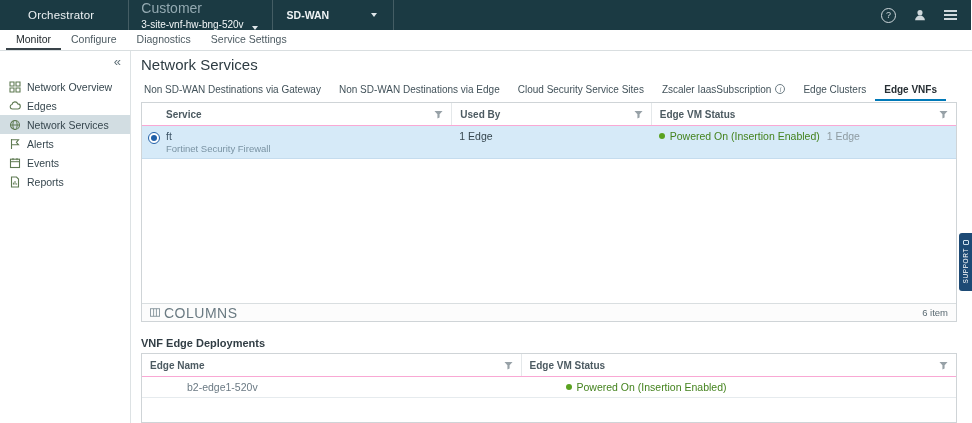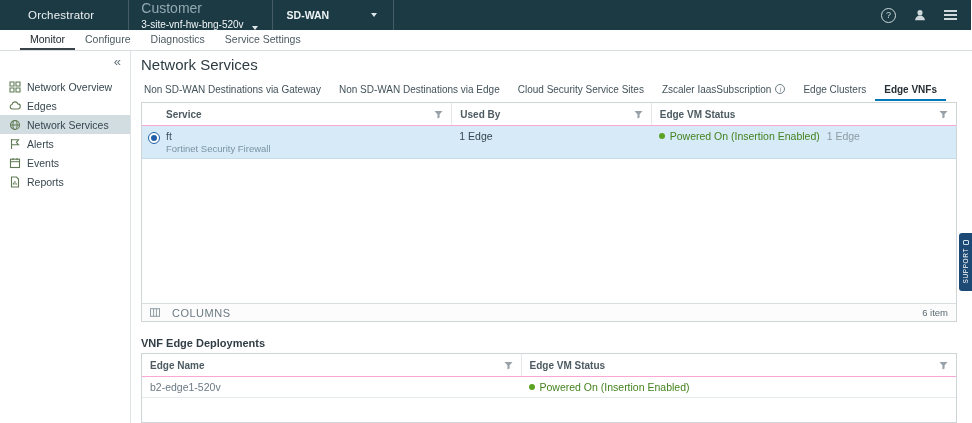--- a/index.html
+++ b/index.html
@@ -16,21 +16,21 @@
   .cust-value-row { display:flex; align-items:flex-end; gap:8px; font-size:10px; color:#f2f6f7; }
   .product { display:flex; align-items:center; gap:42px; padding:0 16px 0 14px; font-size:10.5px; cursor:pointer;font-weight:bold; }
   .chev { width:0; height:0; border-left:3.5px solid transparent; border-right:3.5px solid transparent; border-top:4.5px solid #dfe7ea; display:inline-block; }
   .tb-right { margin-left:auto; display:flex; align-items:center; gap:17px; margin-right:14px; }
   .help-icon { width:15px; height:15px; border:1.2px solid #cfd8dc; border-radius:50%; display:flex; align-items:center; justify-content:center; font-size:9px; color:#cfd8dc; cursor:pointer; }
   .user-icon, .menu-icon { cursor:pointer; display:flex; align-items:center; }
   .menu-icon { flex-direction:column; gap:2.5px; }
   .menu-icon span { display:block; width:13px; height:1.6px; background:#cfd8dc; }
 
   
-  .navtabs { position:absolute; left:0; top:30px; right:0; height:21px; background:#fff; border-bottom:1px solid #d9dee0; display:flex; align-items:stretch; padding-left:20px; }
+  .navtabs { position:absolute; left:0; top:30px; right:0; height:21px; background:#fff; border-bottom:1px solid #d9dee0; display:flex; align-items:stretch; padding-left:6px; }
   .navtab { padding:0 10px; display:flex; align-items:center; font-size:10.5px; color:#4c5a61; cursor:pointer; border-bottom:2px solid transparent; }
   .navtab.active { color:#22292d; border-bottom-color:#394349; }
 
   
   .sidebar { position:absolute; left:0; top:51px; bottom:0; width:131px; background:#fff; border-right:1px solid #dde2e4; }
   .collapse-btn { position:absolute; top:3px; right:9px; color:#5d6e76; font-size:13px; cursor:pointer; }
   .side-list { list-style:none; margin-top:26px; }
   .side-item { height:19px; display:flex; align-items:center; gap:6px; padding-left:9px; font-size:10.5px; color:#37474f; cursor:pointer; }
   .side-item.selected { background:#d2dde2; }
   .side-icon { width:12px; height:12px; color:#5f7a52; flex:0 0 12px; display:flex; }
@@ -62,25 +62,25 @@
   .radio { position:absolute; left:6px; top:6px; width:12px; height:12px; border:1.5px solid #2160a8; border-radius:50%; display:flex; align-items:center; justify-content:center; cursor:pointer; background:#fff; }
   .radio::after { content:""; width:6px; height:6px; border-radius:50%; background:#2160a8; }
   .svc-name { color:#3e5668; }
   .svc-sub { font-size:9.5px; color:#7a93a3; margin-top:1px; }
   .status-cell { display:flex; align-items:flex-start; gap:5px; }
   .dot { width:6px; height:6px; border-radius:50%; background:#5aa220; margin-top:3px; flex:0 0 6px; }
   .status-text { color:#44831e; }
   .status-suffix { color:#8e9ba1; margin-left:4px; }
   .tbl-spacer { flex:1; }
   .tfoot { border-top:1px solid #d9dee0; height:18px; display:flex; align-items:center; padding:0 8px; background:#fcfcfc; }
-  .cols-btn { display:flex; align-items:center; gap:12px; font-size:11px; letter-spacing:.5px; color:#6a7a82; cursor:pointer; }
+  .cols-btn { display:flex; align-items:center; gap:4px; font-size:14px; letter-spacing:.5px; color:#6a7a82; cursor:pointer; }
   .item-count { margin-left:auto; font-size:9.5px; color:#5a6a72; }
 
   .vnf-title { position:absolute; left:10px; top:286px; font-size:11px; font-weight:700; color:#313d44; }
-  .edge-name-cell { color:#6b7a84; }
+  .edge-name-cell { color:#6b7a84;margin-left:37px; }
 
   
   .support-tab { position:absolute; right:0; top:233px; width:13px; height:58px; background:#1d4a75; border-radius:3px 0 0 3px; display:flex; flex-direction:column; align-items:center; justify-content:center; gap:3px; cursor:pointer; }
   .support-label { writing-mode:vertical-rl; transform:rotate(180deg); color:#fff; font-size:6.5px; letter-spacing:.6px; }
   .support-icon { width:6px; height:5px; border:1px solid #cfe0ee; border-radius:1px; }
 </style>
 </head>
 <body>
 
 <div class="screen">

